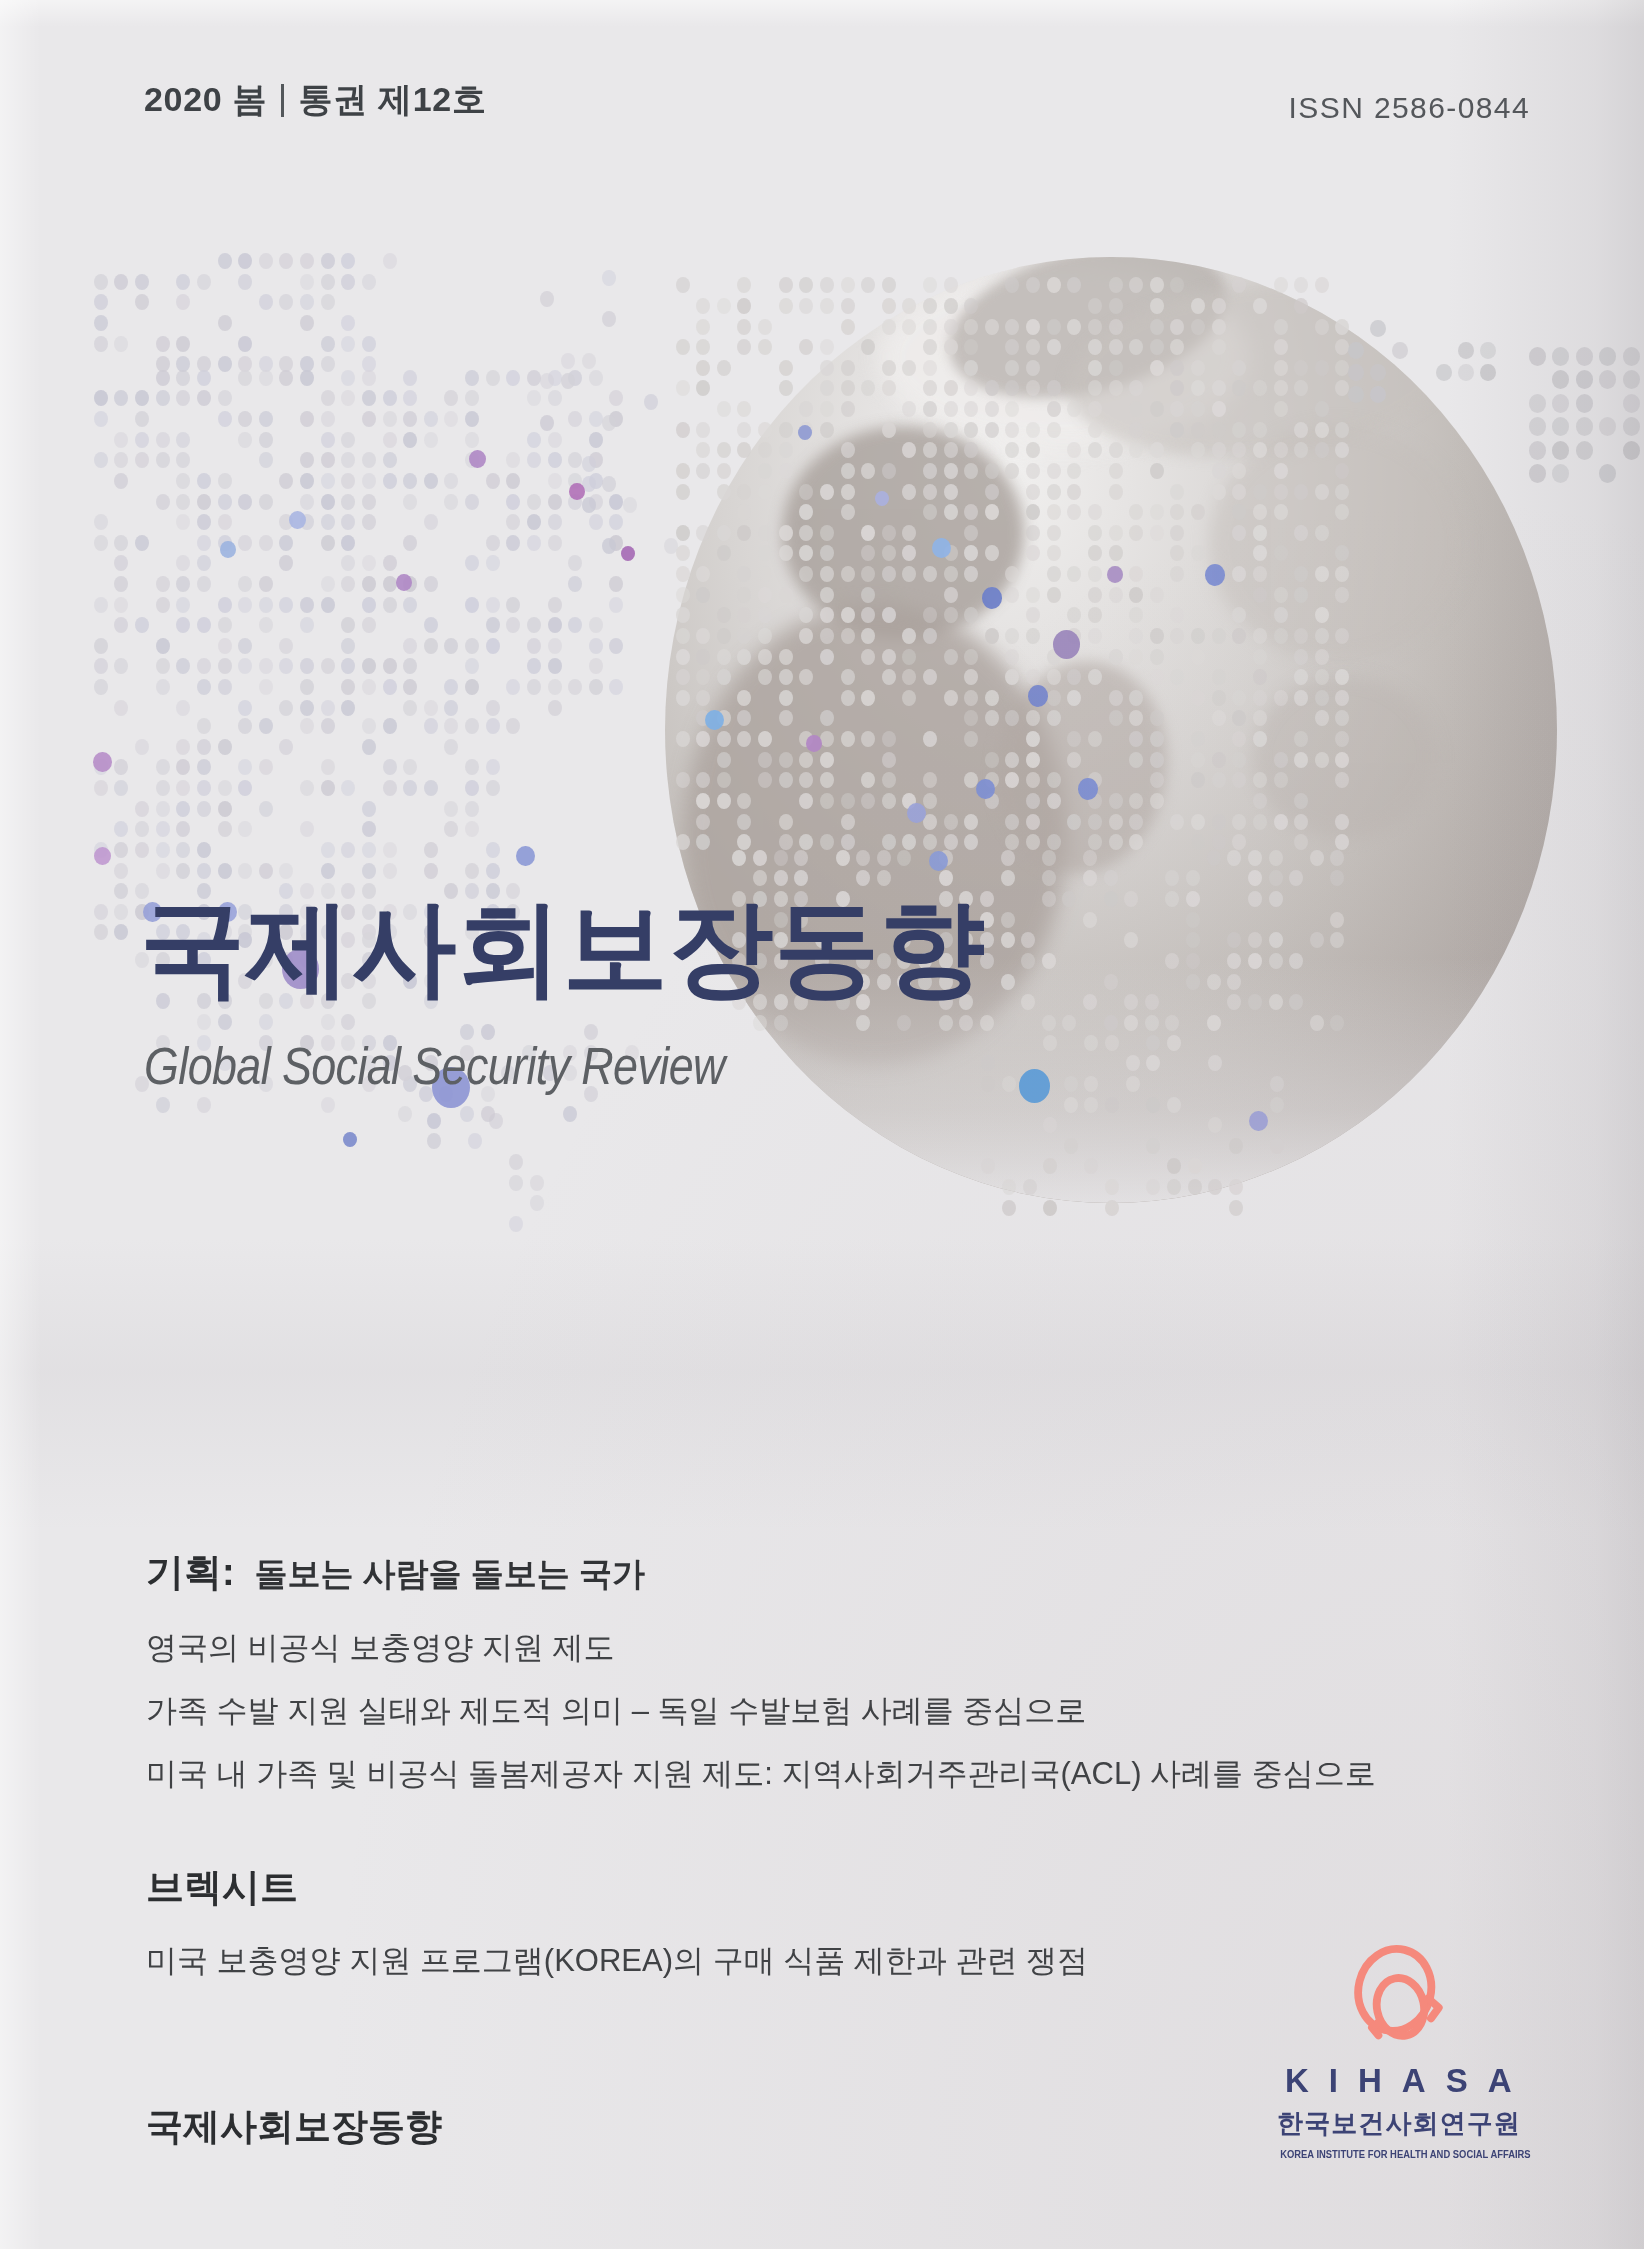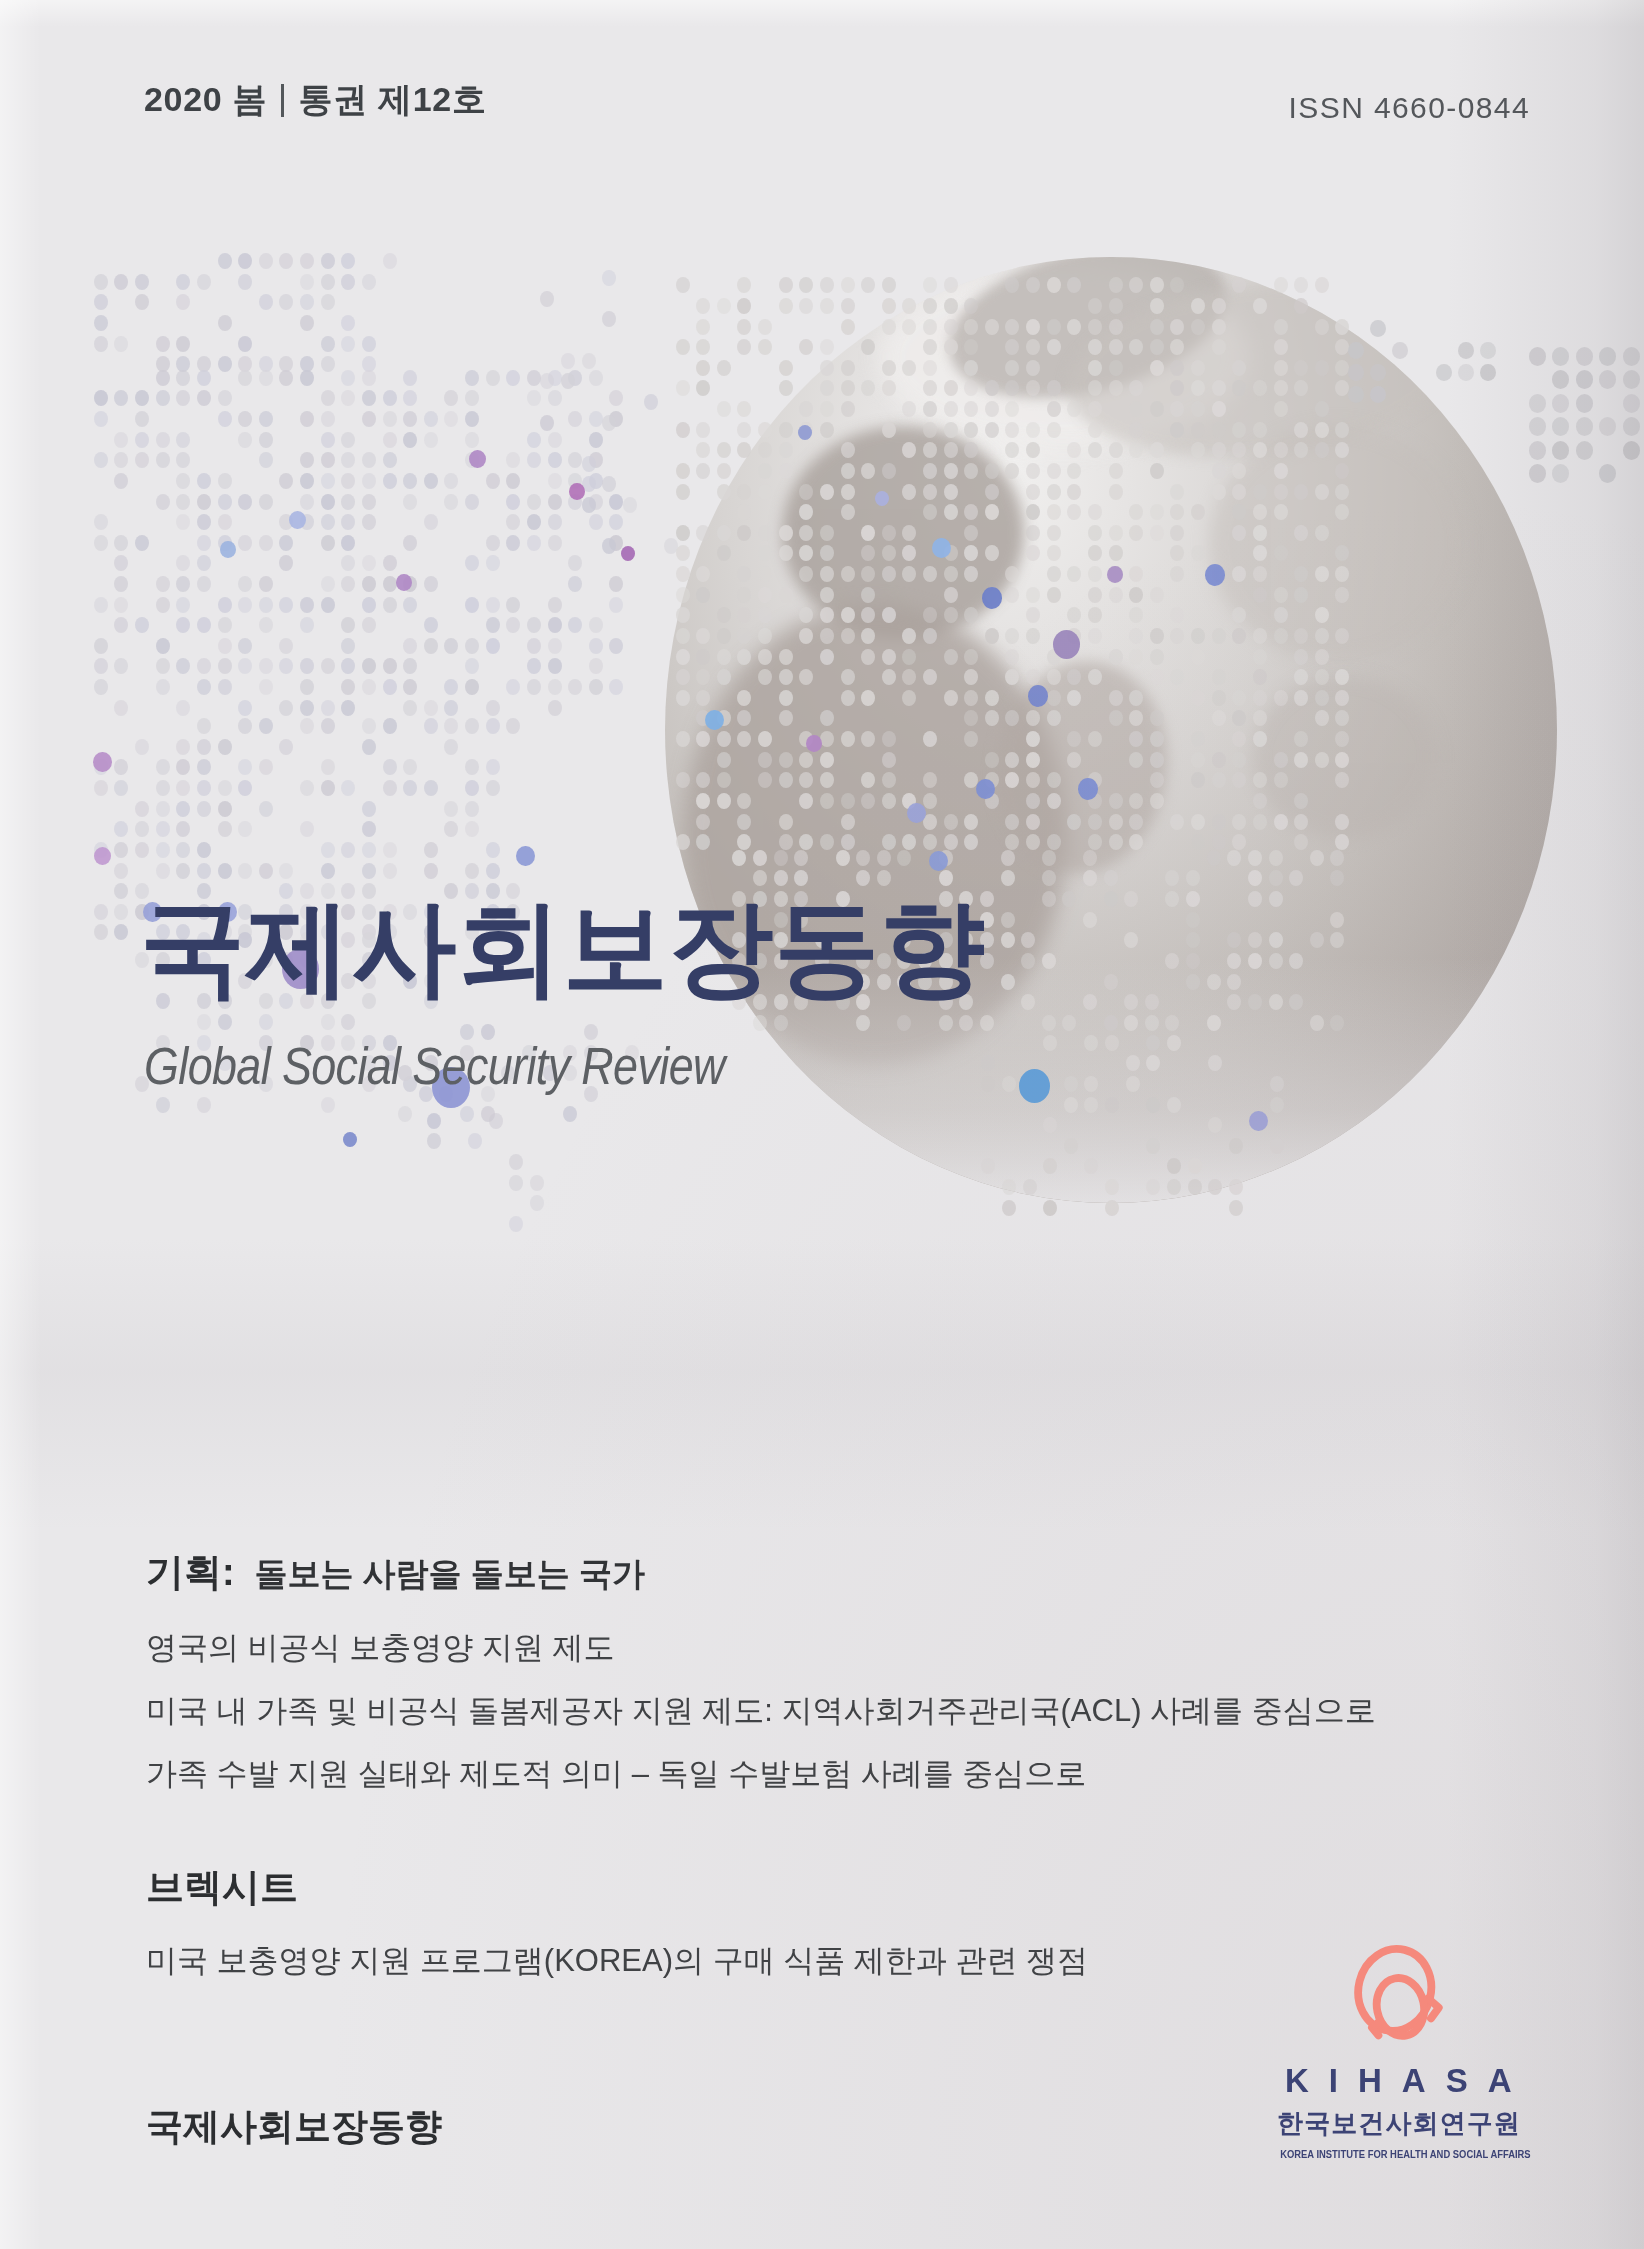--- a/index.html
+++ b/index.html
@@ -1481,33 +1481,33 @@
 
   <div class="shade-band"></div>
   <div class="shade-right"></div>
   <div class="shade-corner"></div>
 
   <div class="issue-line">
     <span>2020 봄</span>
     <span class="vbar"></span>
     <span>통권 제12호</span>
   </div>
-  <div class="issn">ISSN 4660-0844</div>
+  <div class="issn">ISSN 2586-0844</div>
 
   <h1 class="title-ko">국제사회보장동향</h1>
   <div class="title-en">Global Social Security Review</div>
 
   <div class="toc-h" style="top:1547px;">
     <span>기획:</span>
     <span class="theme">&nbsp;<span>돌보는 사람을 돌보는 국가</span></span>
   </div>
   <div class="toc-items" style="top:1616px;">
     <div class="toc-item">영국의 비공식 보충영양 지원 제도</div>
+    <div class="toc-item">가족 수발 지원 실태와 제도적 의미 – 독일 수발보험 사례를 중심으로</div>
     <div class="toc-item">미국 내 가족 및 비공식 돌봄제공자 지원 제도: 지역사회거주관리국(ACL) 사례를 중심으로</div>
-    <div class="toc-item">가족 수발 지원 실태와 제도적 의미 – 독일 수발보험 사례를 중심으로</div>
   </div>
 
   <div class="toc-h" style="top:1862px;">브렉시트</div>
   <div class="toc-items" style="top:1929px;">
     <div class="toc-item">미국 보충영양 지원 프로그램(KOREA)의 구매 식품 제한과 관련 쟁점</div>
   </div>
 
   <div class="toc-h trends" style="top:2102px;">국제사회보장동향</div>
 
   <div class="publisher">

